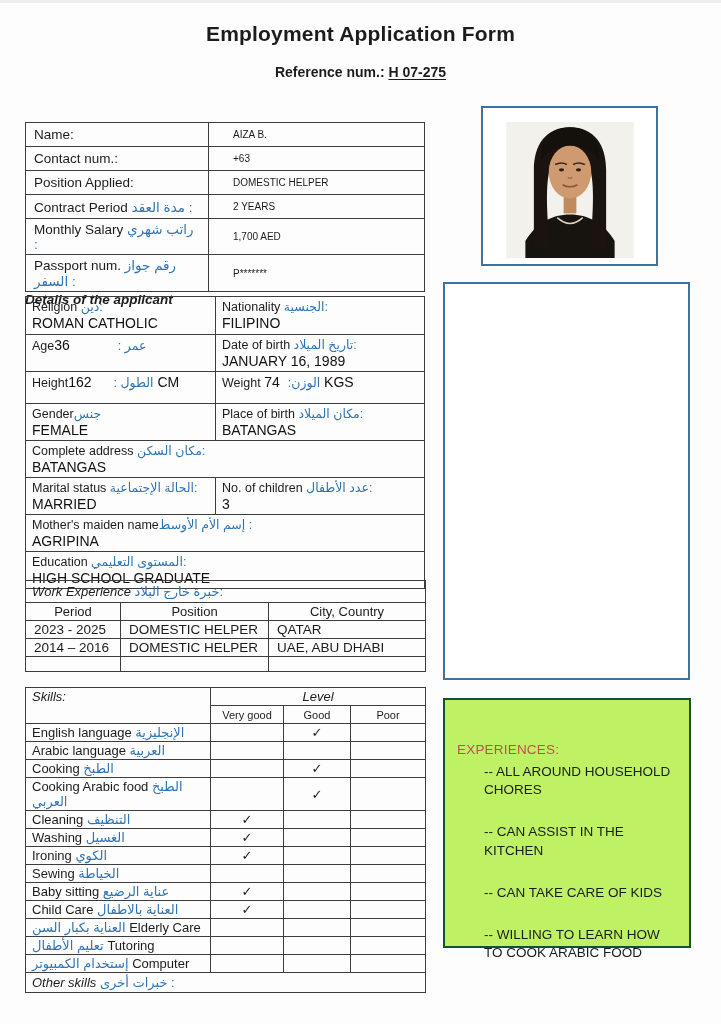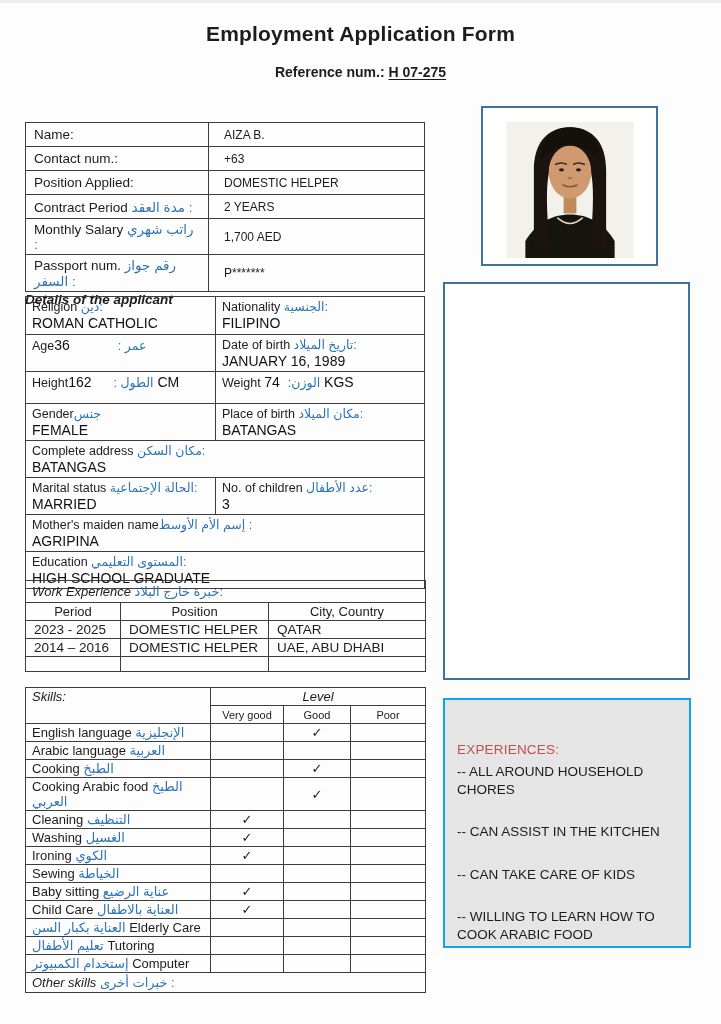--- a/index.html
+++ b/index.html
@@ -24,21 +24,21 @@
   .ref-line .ref-value { text-decoration: underline; text-underline-offset: 2px; }
 
   table { border-collapse: collapse; width: 100%; table-layout: fixed; }
   td, th { border: 1.5px solid #3d3d3d; vertical-align: middle; }
   .ar { color: #2e74b5; }
 
   
   .top-table-wrap { position: absolute; left: 25px; top: 122px; width: 400px; }
   .top-table td { height: 24px; padding: 2px 8px; font-size: 13.5px; }
   .top-table td.lbl { width: 183px; }
-  .top-table td.val { font-size: 12px; padding-left: 15px; margin-left: 16px; }
+  .top-table td.val { font-size: 10px; padding-left: 24px; margin-left: 16px; }
 
   .details-heading {
     position: absolute; left: 25px; top: 292px;
     font-size: 13.5px; font-weight: 700; font-style: italic;
   }
 
   
   .details-wrap { position: absolute; left: 25px; top: 296px; width: 400px; }
   .details td { padding: 2px 6px; vertical-align: top; font-size: 12.5px; }
   .details td.c1 { width: 190px; }
@@ -86,25 +86,25 @@
     position: absolute; left: 481px; top: 106px; width: 177px; height: 160px;
     border: 2px solid #41719c; background: #fff;
   }
   .photo-box svg { display: block; margin: 14px auto 0 auto; }
   .notes-box {
     position: absolute; left: 443px; top: 282px; width: 247px; height: 398px;
     border: 2px solid #41719c; background: #fff;
   }
   .exp-box {
     position: absolute; left: 443px; top: 698px; width: 248px; height: 250px;
-    border: 2px solid #0ea5e9; background: #e5e5e5;
+    border: 2px solid #14532d; background: #bef264;
     padding: 42px 12px 0 12px;
   }
   .exp-heading { color: #c0504d; font-size: 13.5px; letter-spacing:.2px; }
-  .exp-item { font-size: 13.5px; margin-top: 24px; line-height: 1.35; }
+  .exp-item { font-size: 13.5px; margin-top: 24px; line-height: 1.35; margin-left: 27px; }
   .exp-item.first { margin-top: 6px; }
 </style>
 </head>
 <body>
 
 <div class="scan-edge"></div>
 
 <div class="page-title">Employment Application Form</div>
 <div class="ref-line">
   <span>Reference num.:</span>

